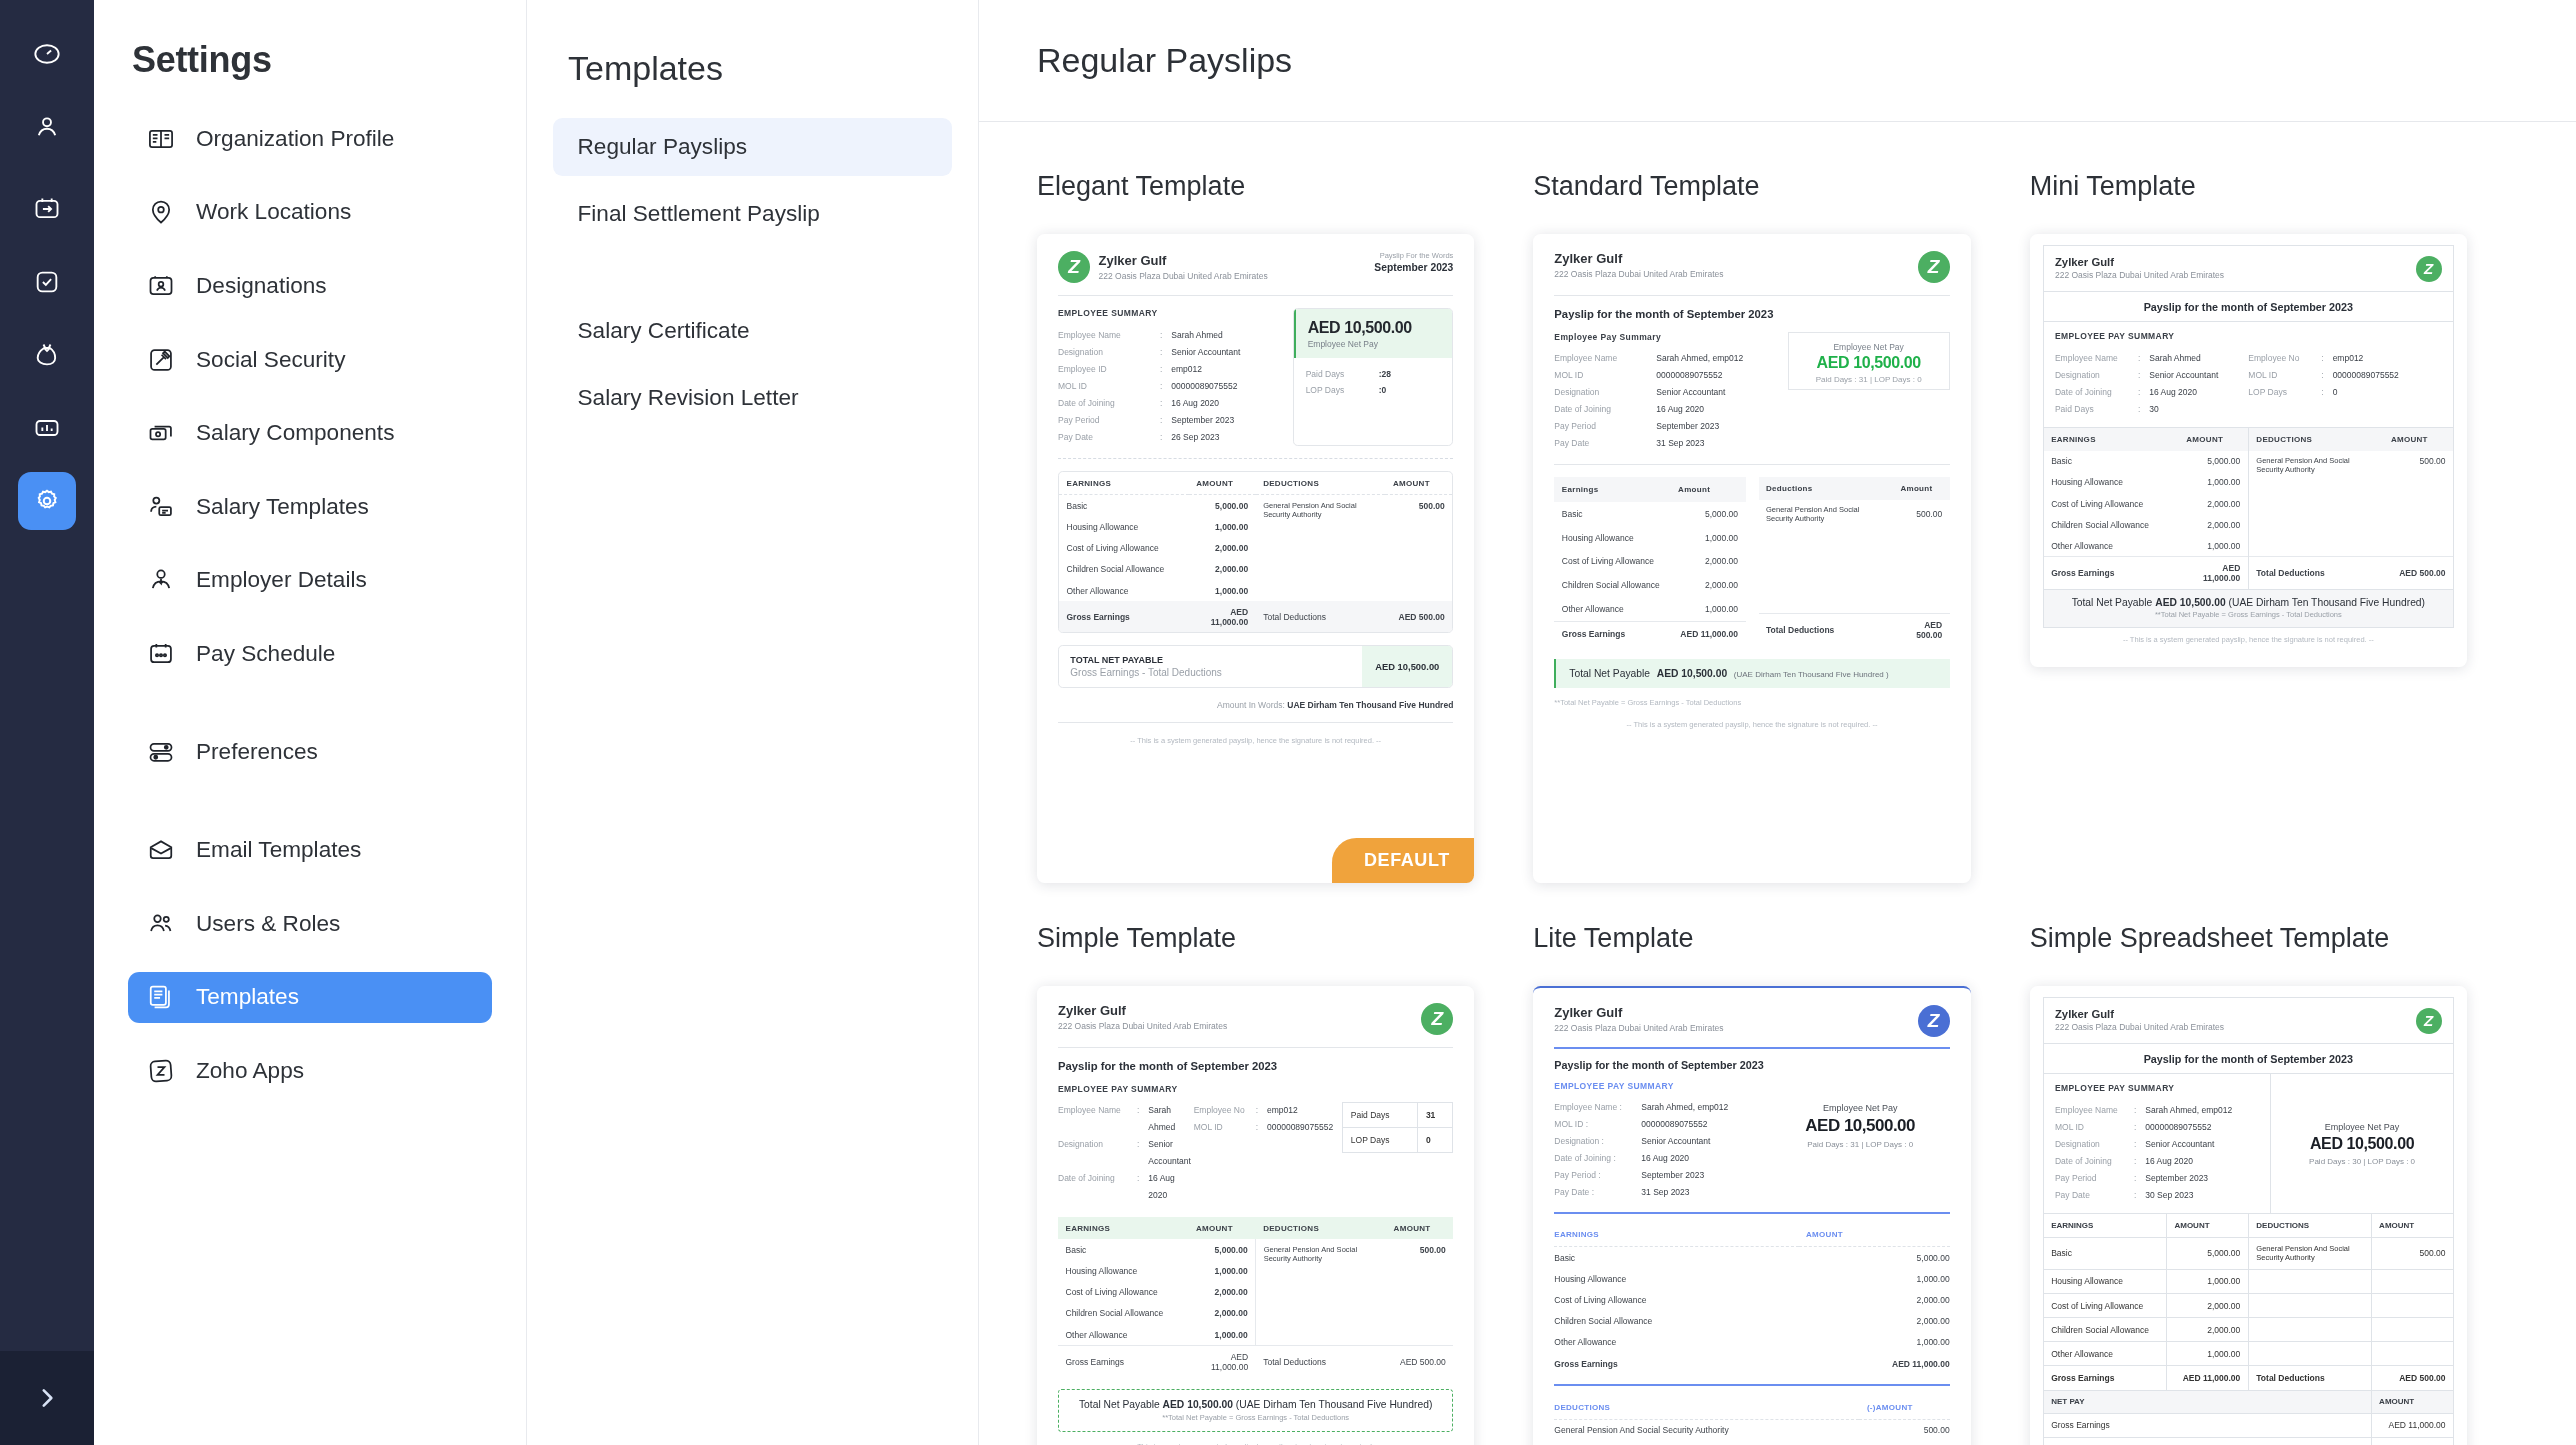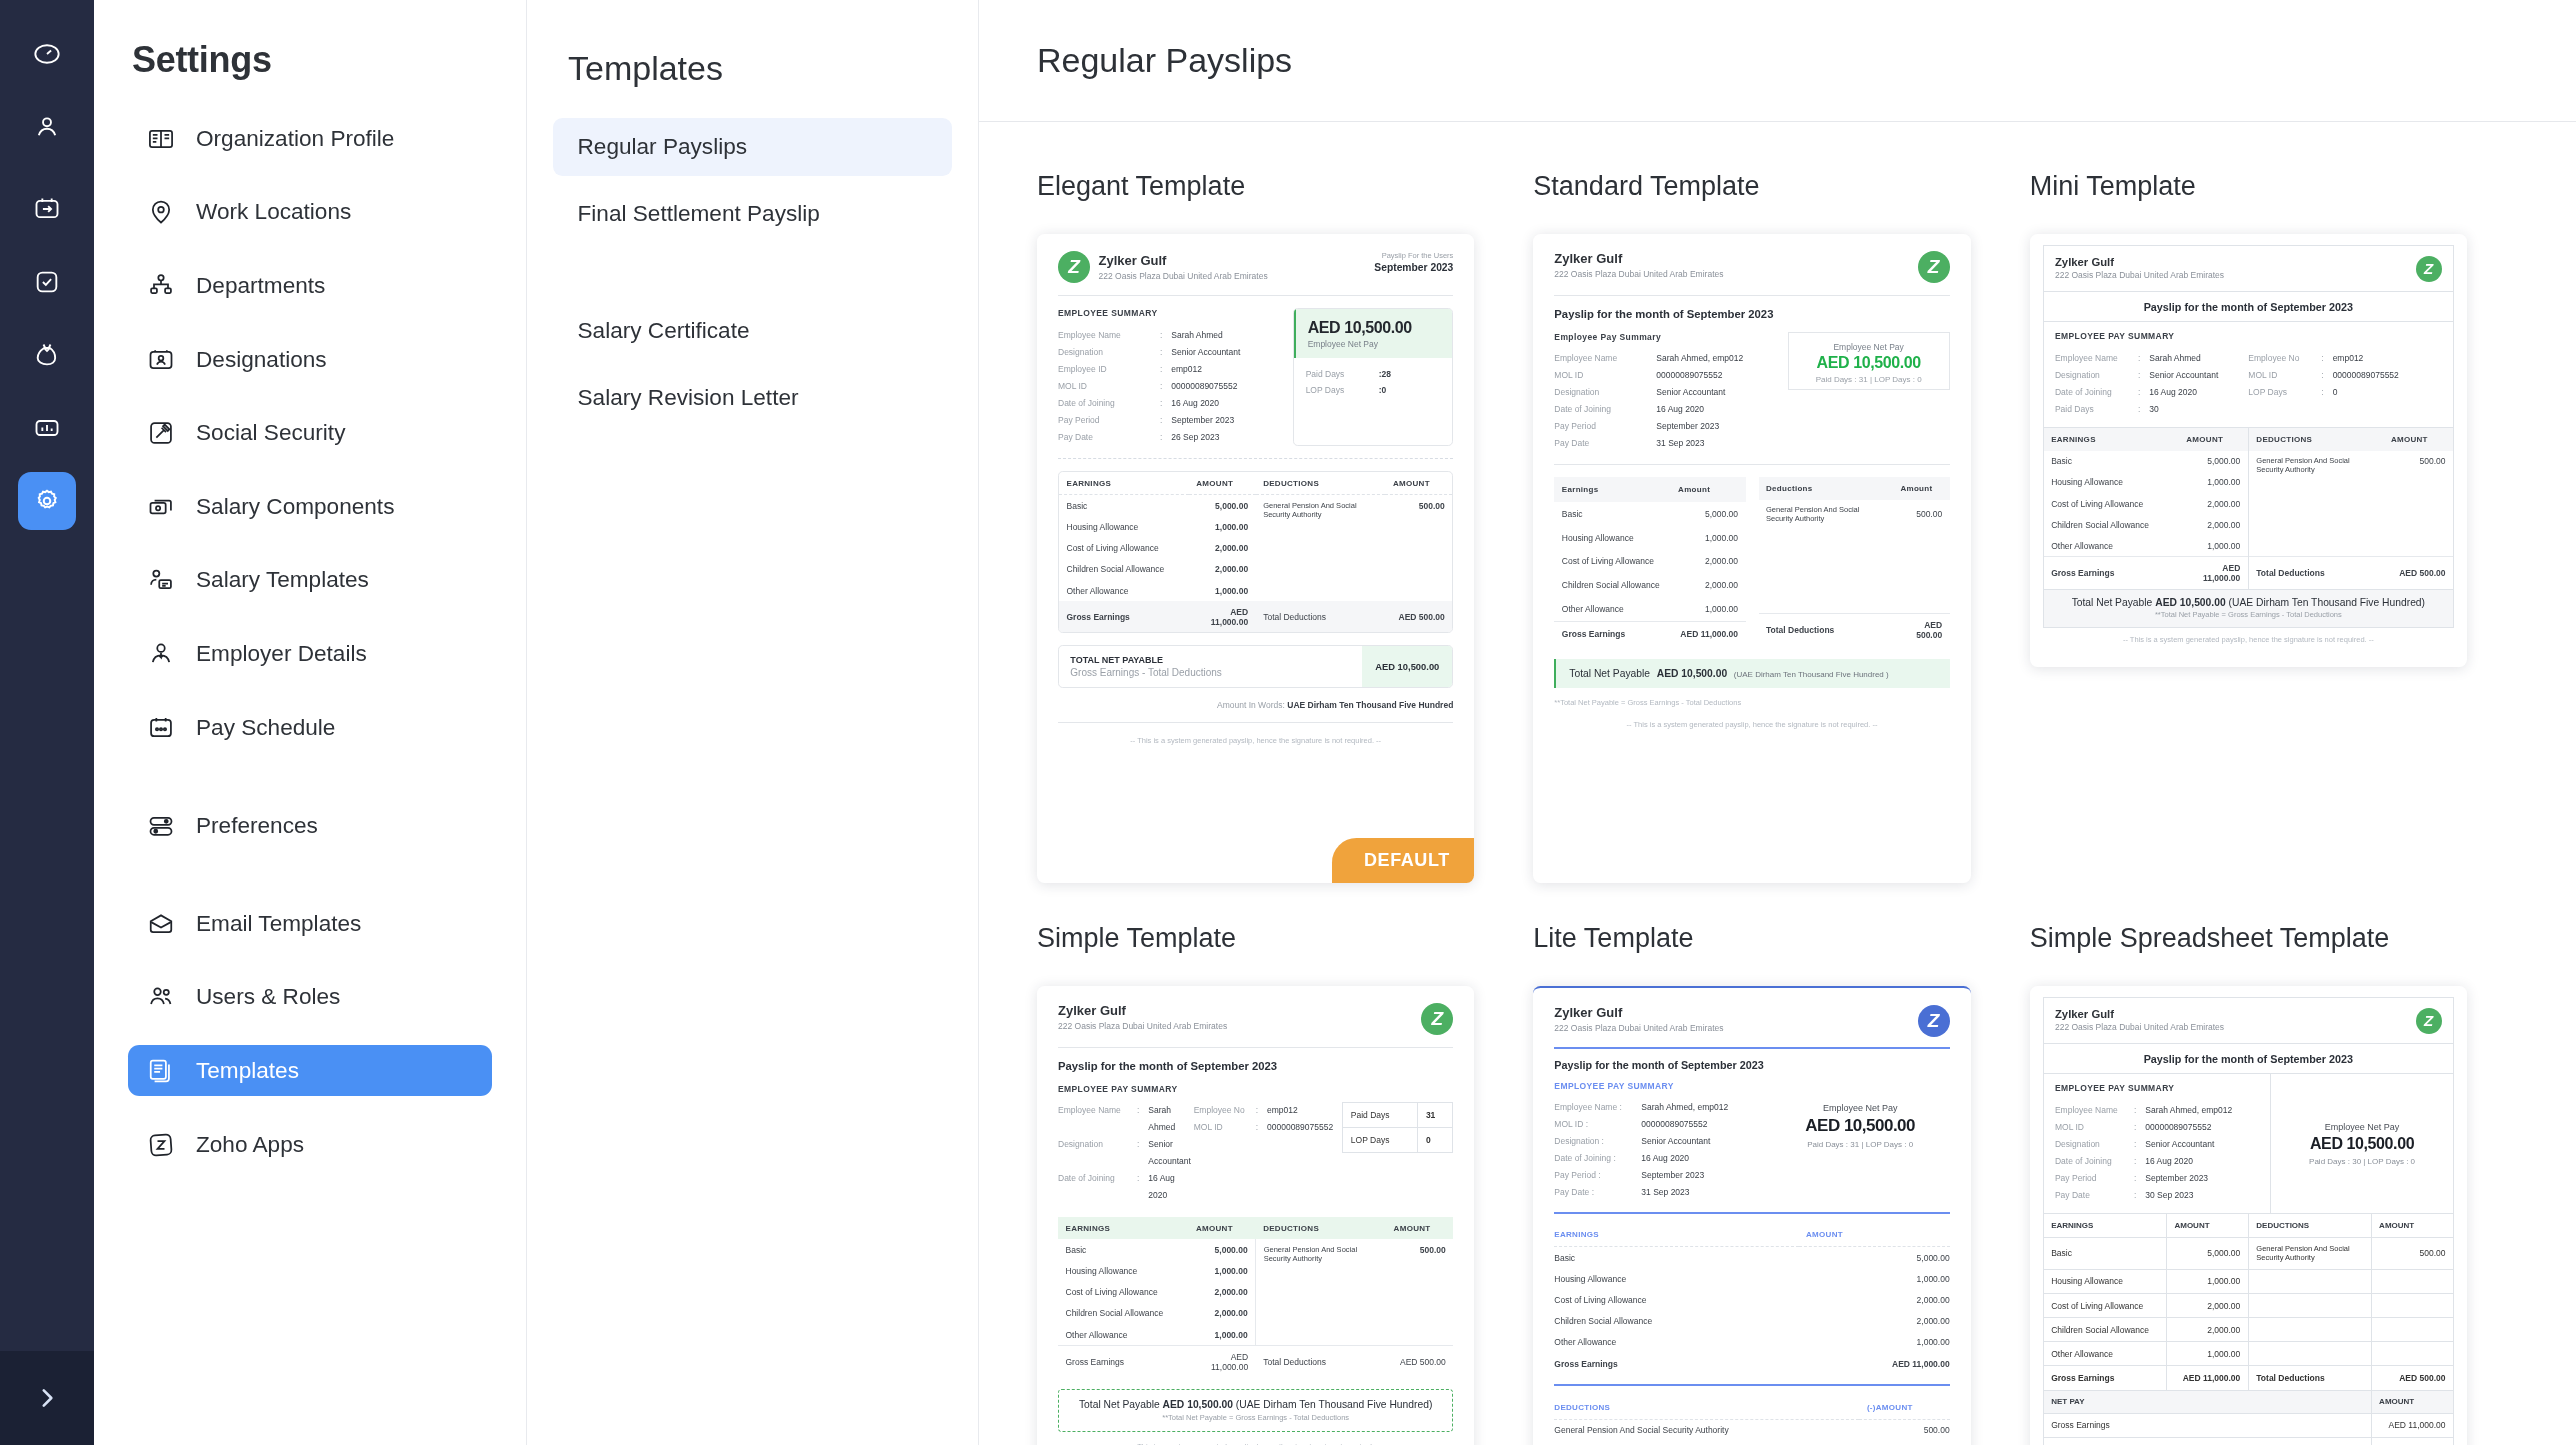--- a/index.html
+++ b/index.html
@@ -288,31 +288,20 @@
             <svg viewBox="0 0 24 24" fill="none" stroke="currentColor" stroke-width="1.5">
               <path d="M12 21s7-6.1 7-11a7 7 0 10-14 0c0 4.9 7 11 7 11z"></path>
               <circle cx="12" cy="10" r="2.4"></circle>
             </svg>
           </span>
         <span>Work Locations</span>
       </div>
       <div class="nav-item">
         <span class="nav-ico">
             <svg viewBox="0 0 24 24" fill="none" stroke="currentColor" stroke-width="1.5">
-              <circle cx="12" cy="5" r="2.3"></circle>
-              <path d="M12 7.3v3.2M6 14v-3.5h12V14"></path>
-              <rect x="3.5" y="14" width="5" height="4" rx="1"></rect>
-              <rect x="15.5" y="14" width="5" height="4" rx="1"></rect>
-            </svg>
-          </span>
-        <span>Departments</span>
-      </div>
-      <div class="nav-item">
-        <span class="nav-ico">
-            <svg viewBox="0 0 24 24" fill="none" stroke="currentColor" stroke-width="1.5">
               <rect x="3" y="5" width="18" height="14" rx="2.5"></rect>
               <path d="M7 5V3.6M17 5V3.6"></path>
               <circle cx="12" cy="10.5" r="2"></circle>
               <path d="M8.5 16c.8-1.9 2.1-2.6 3.5-2.6s2.7.7 3.5 2.6"></path>
             </svg>
           </span>
         <span>Designations</span>
       </div>
       <div class="nav-item">
         <span class="nav-ico">
@@ -459,21 +448,21 @@
           <div class="doc">
             <div class="d-row">
               <div style="display:flex;align-items:center;gap:8.5px;">
                 <div class="z-logo">Z</div>
                 <div>
                   <div class="d-org">Zylker Gulf</div>
                   <div class="d-addr">222 Oasis Plaza Dubai United Arab Emirates</div>
                 </div>
               </div>
               <div style="text-align:right;">
-                <div style="font-size:7.5px;color:#9aa0a8;">Payslip For the Users</div>
+                <div style="font-size:7.5px;color:#9aa0a8;">Payslip For the Words</div>
                 <div style="font-size:10.3px;font-weight:bold;color:#2b3038;margin-top:1.9px;">September 2023</div>
               </div>
             </div>
             <div class="hr"></div>
             <div style="display:flex;justify-content:space-between;">
               <div style="flex:1;">
                 <div class="sec-h">EMPLOYEE SUMMARY</div>
                 <div class="kv">
                     <span class="k">Employee Name</span>
                     <span class="sep">:</span>

